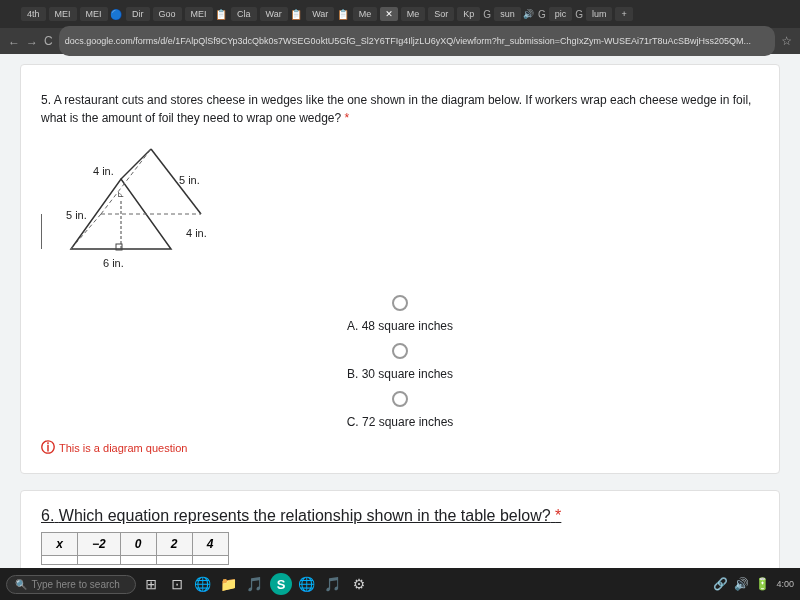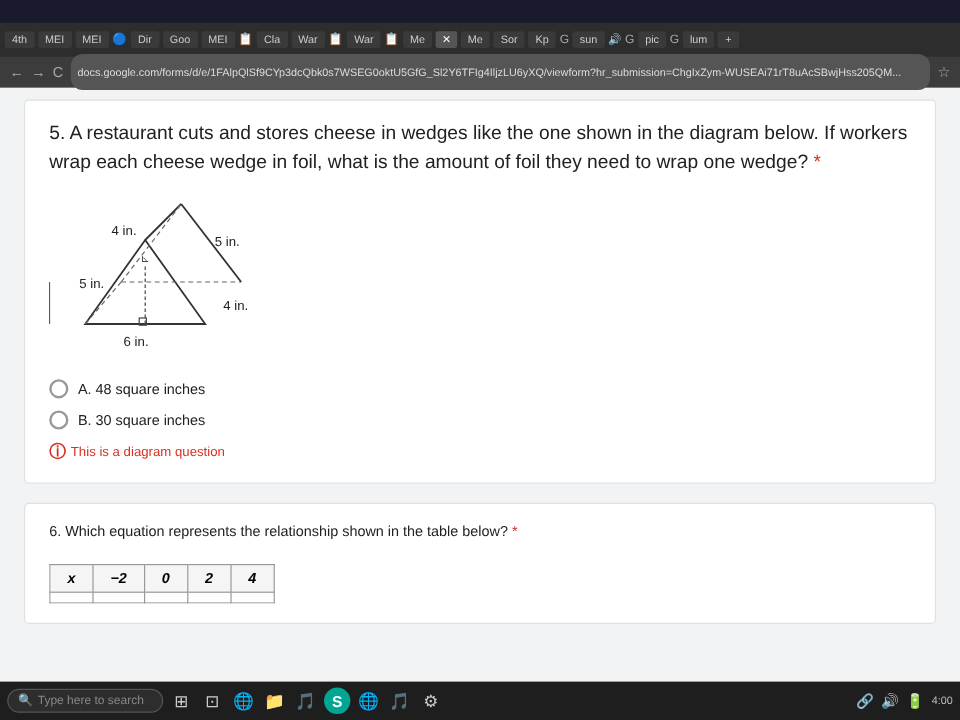--- a/index.html
+++ b/index.html
@@ -12,24 +12,23 @@
       position: relative;
     }
 
     
     .taskbar {
       width: 100%;
       height: 28px;
       background: #2d2d2d;
       display: flex;
       align-items: center;
-      padding: 0 4px;
+      padding: 0 21px;
       gap: 3px;
       overflow: hidden;
-      margin-top: 19px;
     }
     .tab-item {
       background: #3a3a3a;
       color: #ccc;
       font-size: 9px;
       padding: 2px 6px;
       border-radius: 2px;
       white-space: nowrap;
       max-width: 60px;
       overflow: hidden;
@@ -84,24 +83,25 @@
 
     .question-card {
       background: #fff;
       border: 1px solid #e0e0e0;
       border-radius: 4px;
       padding: 16px 20px;
       margin-bottom: 16px;
     }
 
     .question-text {
-      font-size: 16px;
+      font-size: 12px;
       color: #202124;
       line-height: 1.5;
       margin-bottom: 12px;
+      margin-top: 10px;
     }
 
     
     .diagram-area {
       display: flex;
       justify-content: flex-start;
       margin-bottom: 16px;
     }
 
     .diagram-svg {
@@ -109,20 +109,21 @@
       height: 140px;
     }
 
     
     .answer-option {
       display: flex;
       align-items: center;
       gap: 8px;
       margin-bottom: 10px;
       cursor: pointer;
+      flex-direction: column;
     }
     .radio-circle {
       width: 16px;
       height: 16px;
       border-radius: 50%;
       border: 2px solid #999;
       background: #fff;
       flex-shrink: 0;
     }
     .option-label {
@@ -141,23 +142,24 @@
       font-size: 14px;
       font-weight: bold;
     }
     .required-text {
       font-size: 11px;
       color: #d93025;
     }
 
     
     .question6-text {
-      font-size: 12px;
+      font-size: 16px;
       color: #202124;
-      margin-bottom: 20px;
+      margin-bottom: 7px;
+      text-decoration: underline;
     }
 
     .table-wrapper {
       overflow-x: auto;
     }
     .data-table {
       border-collapse: collapse;
       font-size: 12px;
     }
     .data-table th, .data-table td {
@@ -299,20 +301,24 @@
     </div>
 
     <div class="answer-option">
       <div class="radio-circle"></div>
       <span class="option-label">A. 48 square inches</span>
     </div>
     <div class="answer-option">
       <div class="radio-circle"></div>
       <span class="option-label">B. 30 square inches</span>
     </div>
+    <div class="answer-option">
+      <div class="radio-circle"></div>
+      <span class="option-label">C. 72 square inches</span>
+    </div>
 
     <div class="required-notice">
       <span class="required-icon">ⓘ</span>
       <span class="required-text">This is a diagram question</span>
     </div>
   </div>
 
   <div class="question-card">
     <div class="question6-text">
       <span>6.</span>

